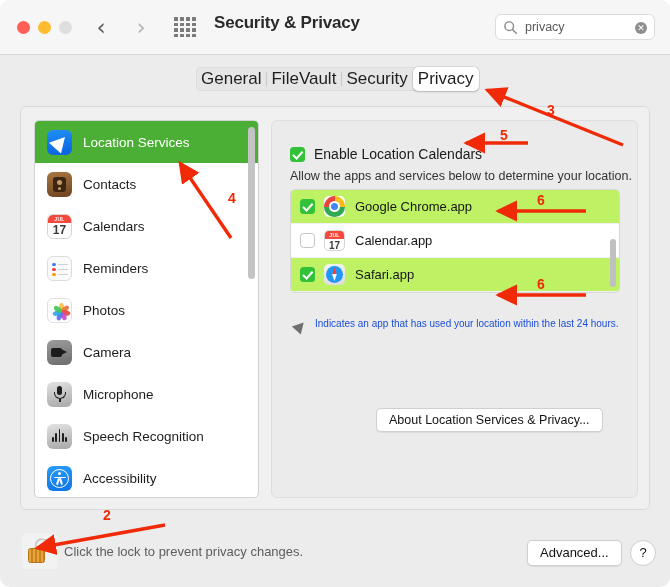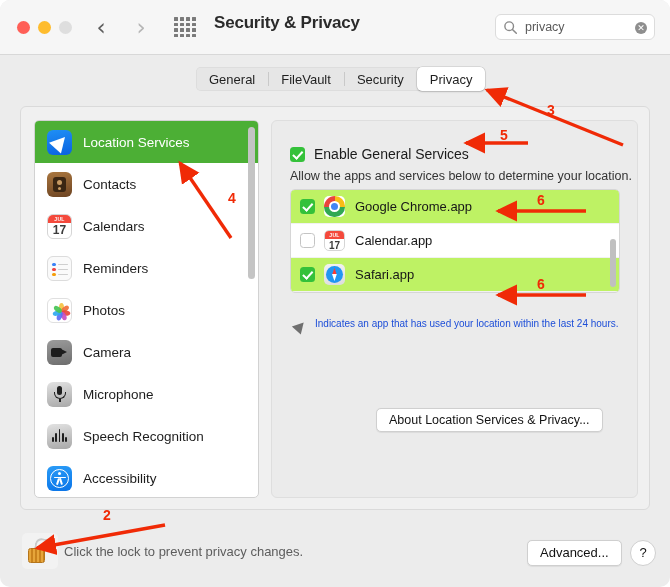--- a/index.html
+++ b/index.html
@@ -89,22 +89,22 @@
     position: absolute; left: 196px; top: 0;
     height: 24px;
     display: flex; align-items: stretch;
     background: #e6e6e6;
     border-radius: 5px;
     box-shadow: inset 0 0 0 0.5px rgba(0,0,0,.07);
   }
   .tab {
     position: relative;
     display: flex; align-items: center; justify-content: center;
-    padding: 0 13px;
-    font-size: 13px; color: #1f1f1f;
+    padding: 0 5px;
+    font-size: 17px; color: #1f1f1f;
     border-radius: 5px;
     white-space: nowrap;
   }
   .tab + .tab::before {
     content: ""; position: absolute; left: 0; top: 5px;
     width: 1px; height: 14px; background: #c9c9c9;
   }
   .tab.selected {
     background: #ffffff;
     box-shadow: 0 0 0 0.5px rgba(0,0,0,.16), 0 1px 2px rgba(0,0,0,.16);
@@ -485,21 +485,21 @@
         <span>Accessibility</span>
       </div>
 
       <div id="sidebar-scroll"></div>
     </div>
 
     <div id="rightpane">
 
       <div id="enable-row">
         <span class="chk on"></span>
-        <span id="enable-label">Enable General Services</span>
+        <span id="enable-label">Enable Location Calendars</span>
       </div>
       <div id="enable-sub">Allow the apps and services below to determine your location.</div>
 
       <div id="applist">
         <div class="app-clip">
           <div class="app-row alt" style="height:14px;border-bottom:1px solid #e8e8e8"></div>
 
           <div class="app-row alt">
             <span class="chk on"></span>
             <span class="app-icon ic-chrome">

